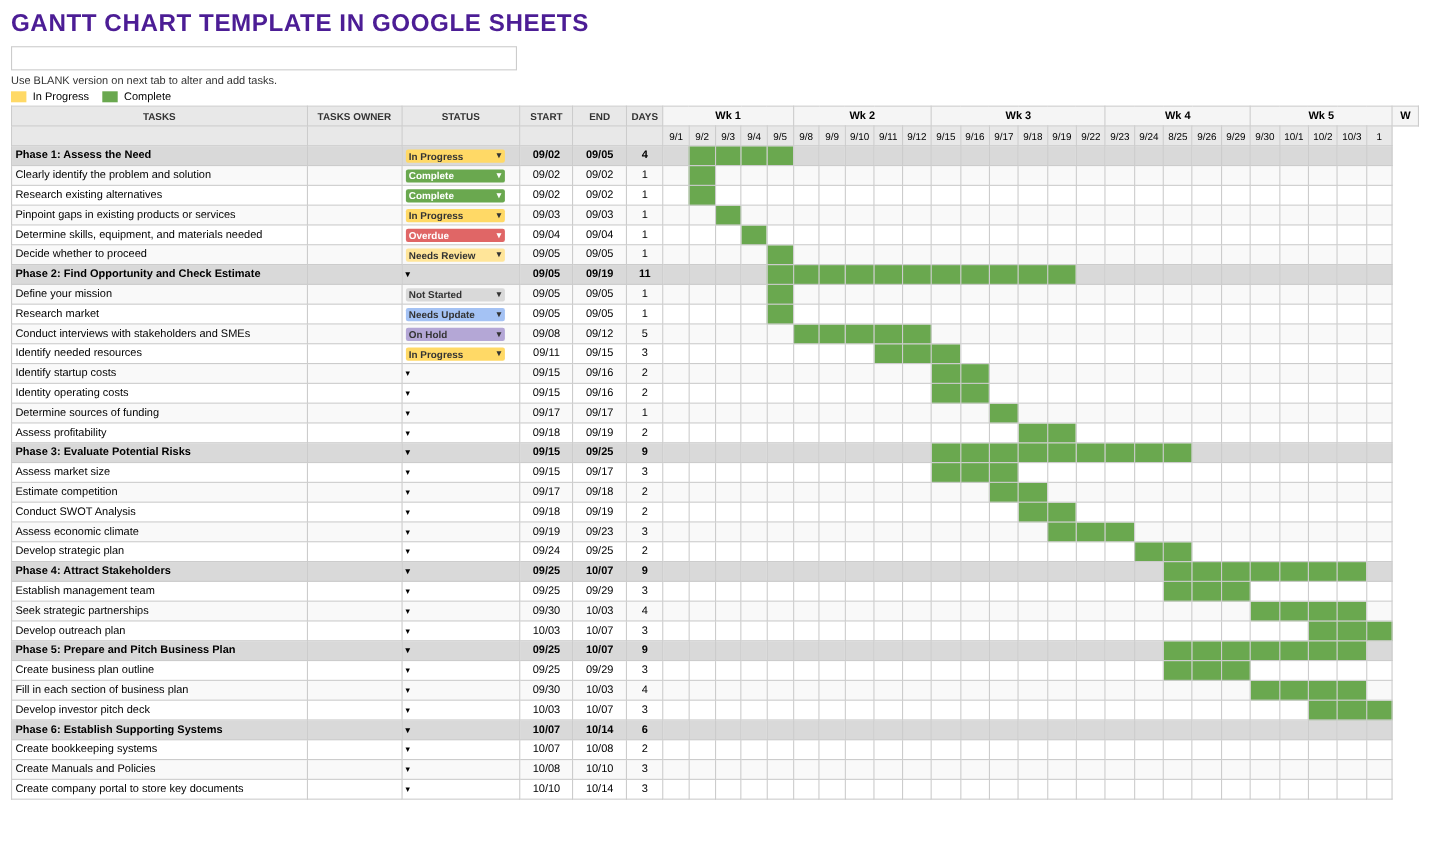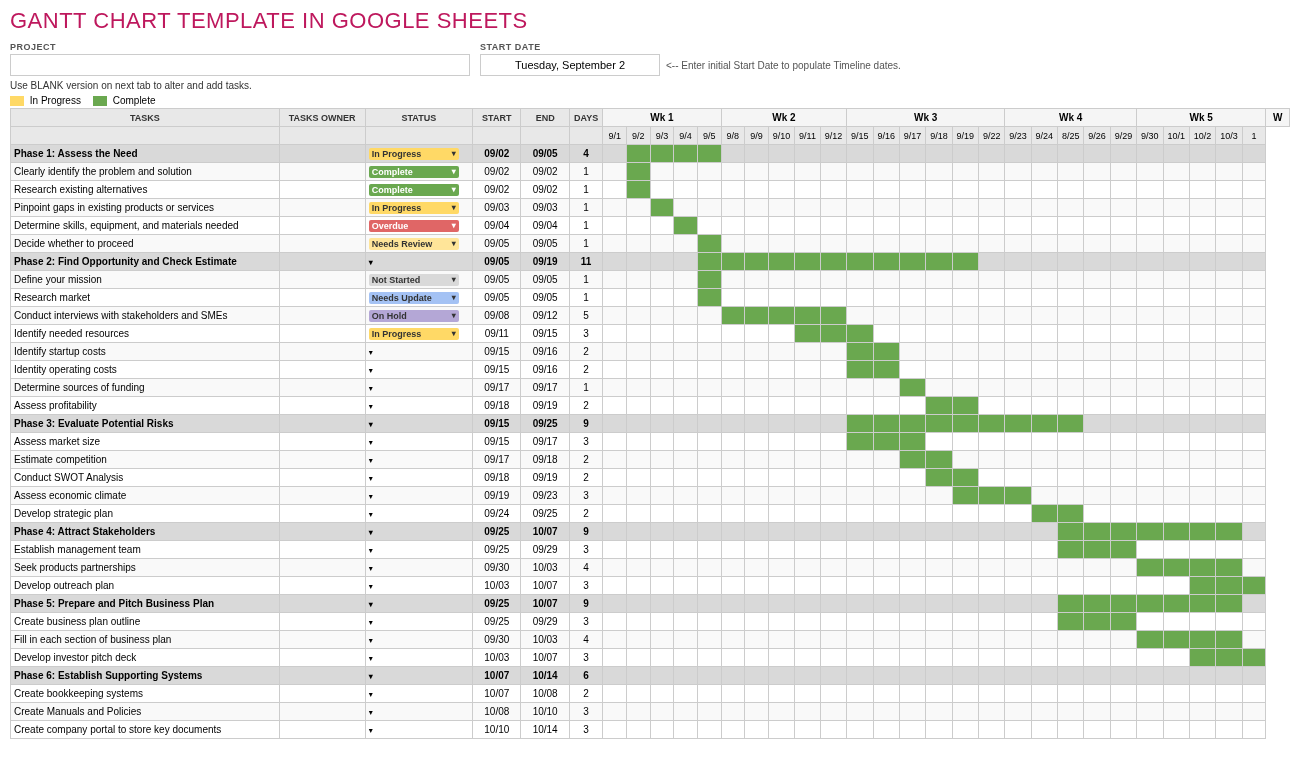--- a/index.html
+++ b/index.html
@@ -2,22 +2,22 @@
 <html><head>
   <meta charset="utf-8">
   <style>
     * { box-sizing: border-box; margin: 0; padding: 0; }
     body { font-family: Arial, sans-serif; font-size: 11px; background: #fff; overflow-x: auto; }
     
     .page { padding: 8px 10px; min-width: 1300px; }
     
     .main-title {
       font-size: 22px;
-      font-weight: normal;
-      color: #be185d;
+      font-weight: bold;
+      color: #4c1d95;
       margin-bottom: 8px;
       letter-spacing: 0.5px;
     }
     
     .header-row {
       display: flex;
       align-items: flex-end;
       margin-bottom: 4px;
       gap: 0;
     }
@@ -165,29 +165,21 @@
   </style>
 </head>
 <body>
 
 <div class="page">
 
   <div class="main-title">GANTT CHART TEMPLATE IN GOOGLE SHEETS</div>
 
   <div class="header-row">
     <div class="project-section">
-      <div class="project-label">PROJECT</div>
       <input class="project-input" type="text" value="" style="">
-    </div>
-    <div class="start-date-section">
-      <div class="start-date-label">START DATE</div>
-      <div class="start-date-row">
-        <input class="start-date-input" type="text" value="Tuesday, September 2" style="">
-        <span class="start-date-hint">&lt;-- Enter initial Start Date to populate Timeline dates.</span>
-      </div>
     </div>
   </div>
 
   <div class="instructions">Use BLANK version on next tab to alter and add tasks.</div>
 
   <div style="display:flex; gap:12px; margin-bottom:2px; font-size:10px;">
     <span>
       <span style="display:inline-block;width:14px;height:10px;background:#ffd966;margin-right:3px;vertical-align:middle;"></span>
       <span>In Progress</span>
     </span>
@@ -1033,21 +1025,21 @@
           <td class="col-day" style="background: rgb(106, 168, 79);"></td>
           <td class="col-day" style="background: rgb(106, 168, 79);"></td>
           <td class="col-day" style="background: rgb(106, 168, 79);"></td>
           <td class="col-day"></td>
           <td class="col-day"></td>
           <td class="col-day"></td>
           <td class="col-day"></td>
           <td class="col-day"></td>
         </tr>
         <tr class="row-task">
-          <td class="col-task">Seek products partnerships</td>
+          <td class="col-task">Seek strategic partnerships</td>
           <td class="col-owner"></td>
           <td class="col-status"><span class="dropdown-arrow">▾</span></td>
           <td class="col-start">09/30</td>
           <td class="col-end">10/03</td>
           <td class="col-days">4</td>
           <td class="col-day"></td>
           <td class="col-day"></td>
           <td class="col-day"></td>
           <td class="col-day"></td>
           <td class="col-day"></td>

